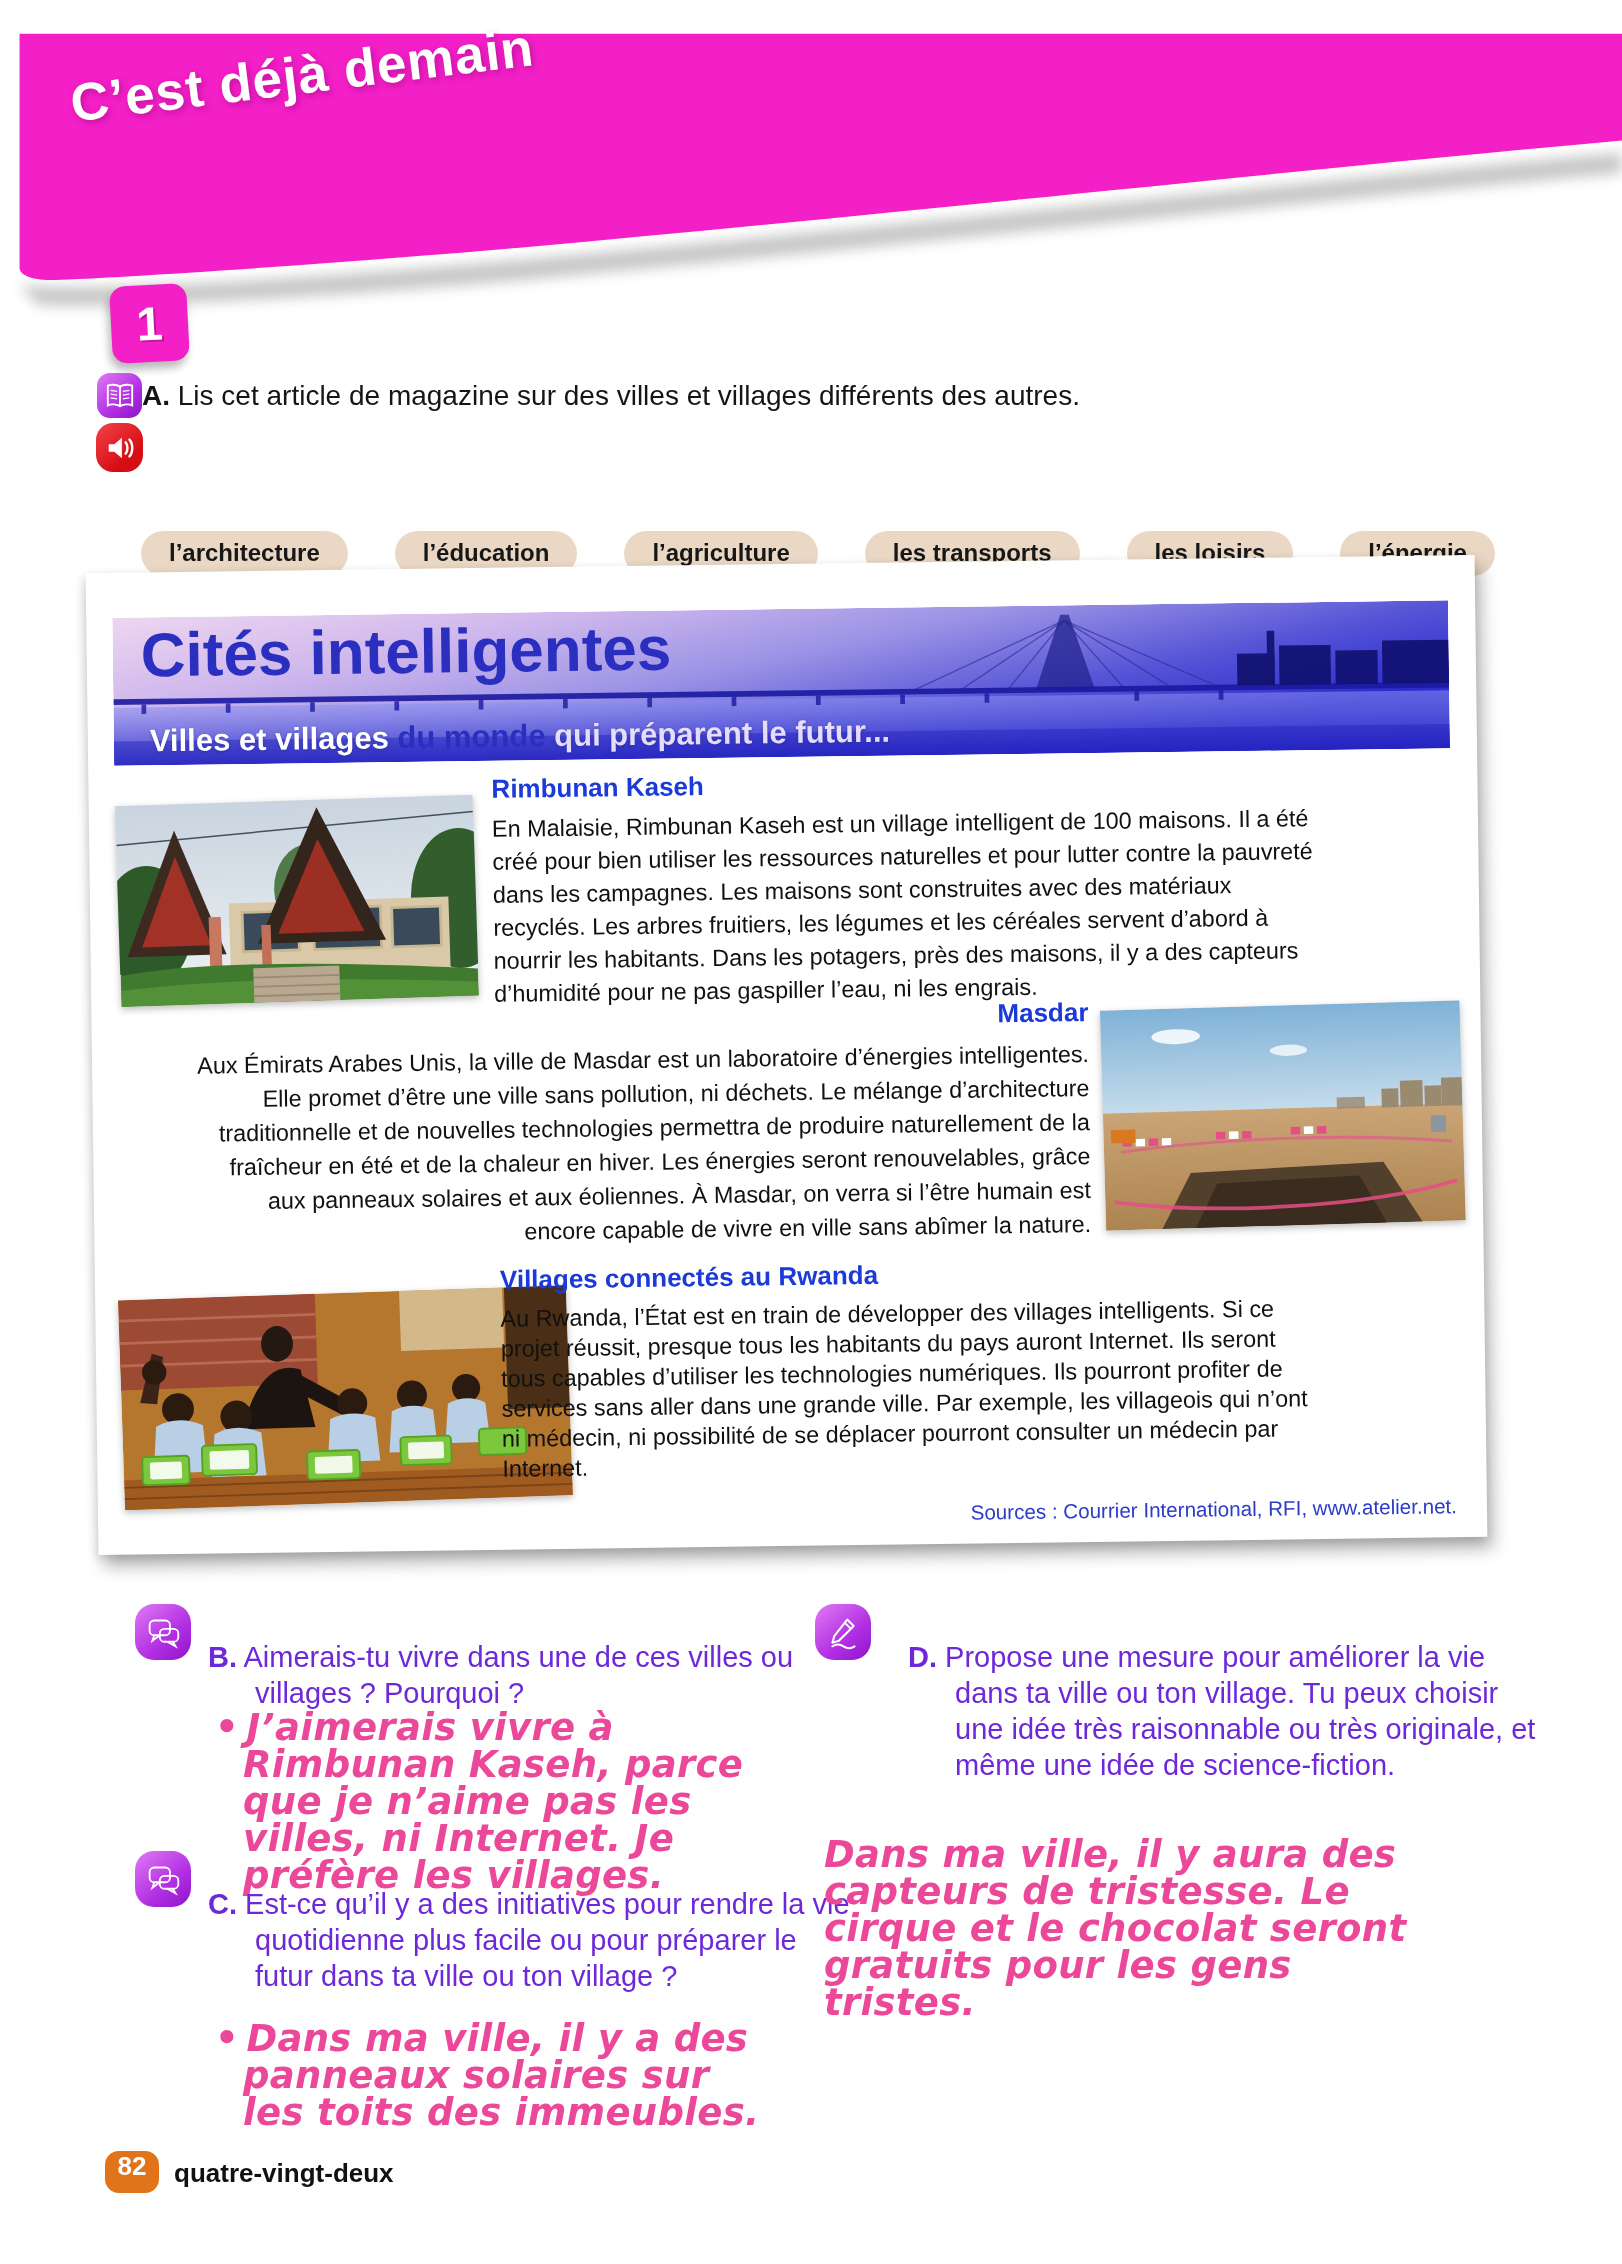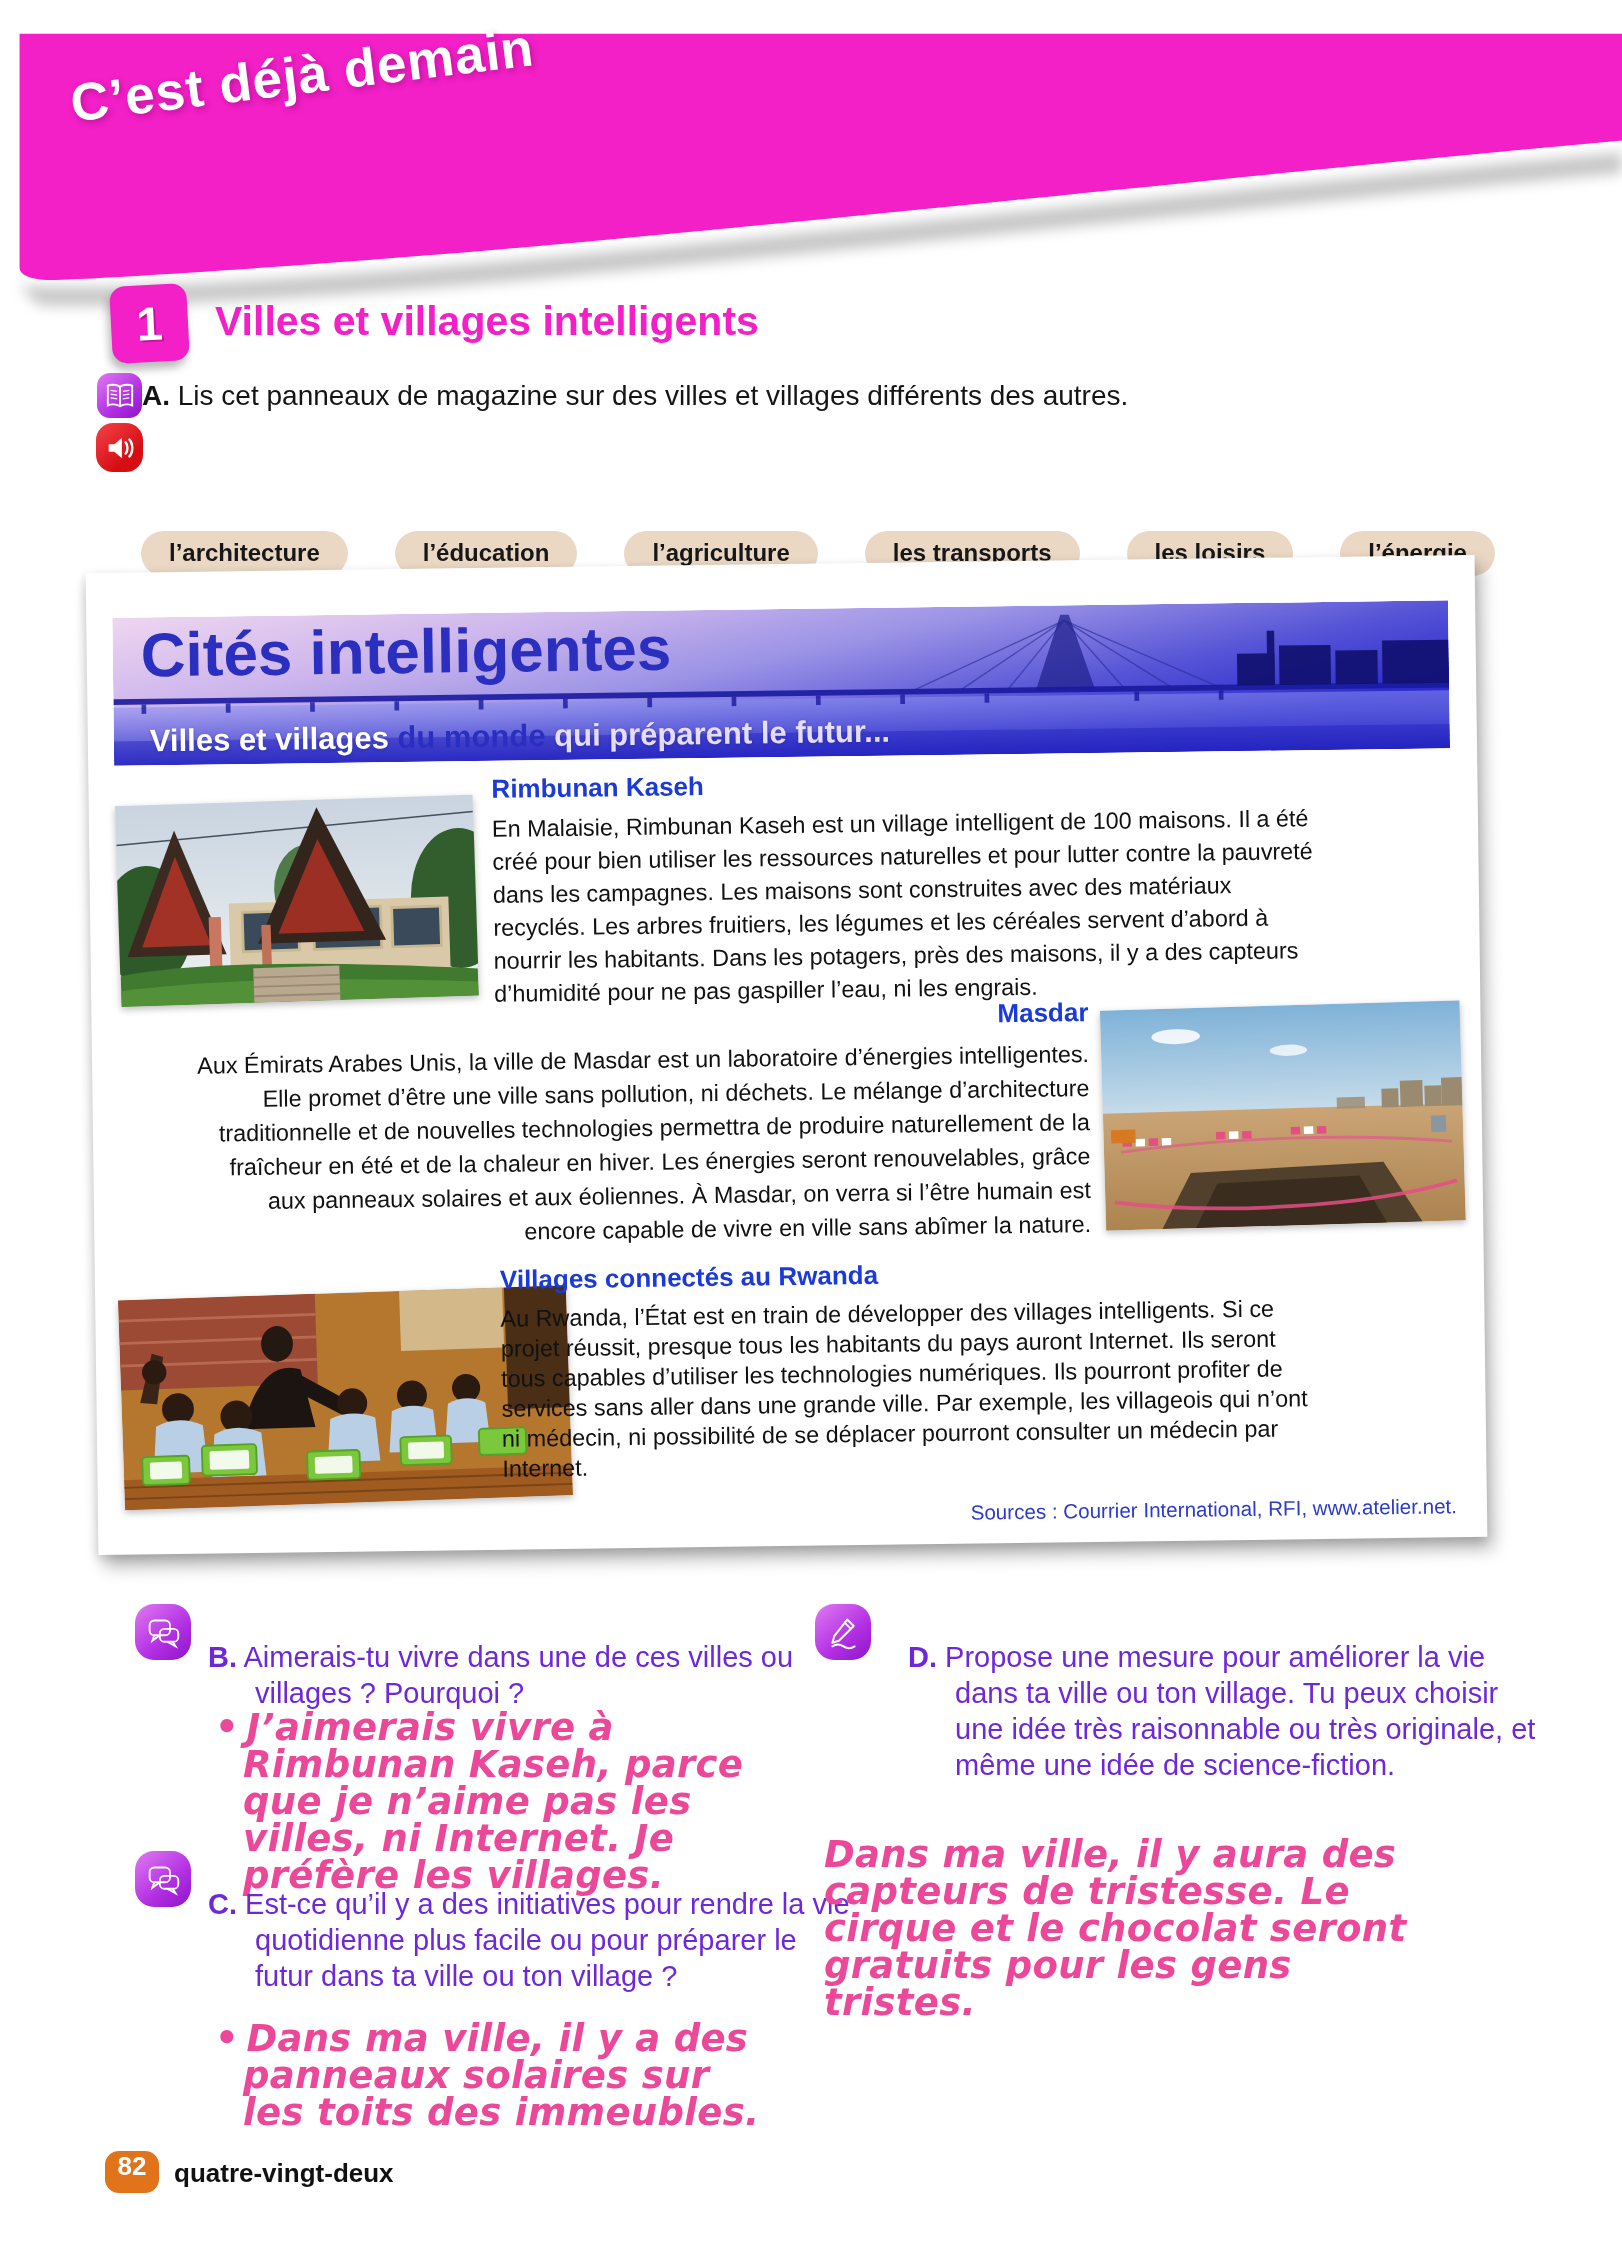--- a/index.html
+++ b/index.html
@@ -95,21 +95,20 @@
         </filter>
       </defs>
     <path d="M 20 305 C 120 312, 330 297, 560 277 C 1000 237, 1400 193, 1732 163 L 1732 185 C 1400 215, 1000 259, 560 299 C 330 319, 120 330, 40 326 Z" fill="#9a9a9a" opacity="0.55" filter="url(#soft)"></path>
     <path d="M 20 36 L 1732 36 L 1732 150 C 1400 180, 1000 224, 560 264 C 330 284, 120 297, 58 299 C 34 300, 20 294, 20 286 Z" fill="#f31fc7"></path>
   </svg>
   <div class="banner-title">C’est déjà demain</div>
 
   <div class="num-box">
     <span>1</span>
   </div>
-  <div class="sec-title">Villes et villages intelligents</div>
 
   <div class="icon-chip chip-purple read-chip">
     <svg width="30" height="30" viewBox="0 0 32 32">
       <path d="M16 6 C 12 3.5, 6 3.5, 3 5 L3 26 C 6 24.5, 12 24.5, 16 27 C 20 24.5, 26 24.5, 29 26 L29 5 C 26 3.5, 20 3.5, 16 6 Z" fill="none" stroke="#ffffff" stroke-width="2"></path>
       <line x1="16" y1="6" x2="16" y2="27" stroke="#fff" stroke-width="2"></line>
       <g stroke="#ffffff" stroke-width="1.4" opacity=".95">
         <line x1="6" y1="10" x2="13" y2="11"></line>
           <line x1="6" y1="14" x2="13" y2="15"></line>
           <line x1="6" y1="18" x2="13" y2="19"></line>
         <line x1="19" y1="11" x2="26" y2="10"></line>
@@ -120,21 +119,21 @@
   </div>
   <div class="icon-chip chip-red listen-chip">
     <svg width="32" height="32" viewBox="0 0 34 34">
       <path d="M5 13 L11 13 L19 6 L19 28 L11 21 L5 21 Z" fill="#ffffff"></path>
       <path d="M23 11 C 25.5 13.5, 25.5 20.5, 23 23" fill="none" stroke="#fff" stroke-width="2.6" stroke-linecap="round"></path>
       <path d="M27 8 C 31 12, 31 22, 27 26" fill="none" stroke="#fff" stroke-width="2.6" stroke-linecap="round"></path>
     </svg>
   </div>
   <div class="a-text">
     <span class="a-label">A.</span>
-    <span>Lis cet panneaux de magazine sur des villes et villages différents des autres.</span><br>
+    <span>Lis cet article de magazine sur des villes et villages différents des autres.</span><br>
   </div>
   <div class="tag-row">
     <span class="tag">l’architecture</span>
     <span class="tag">l’éducation</span>
     <span class="tag">l’agriculture</span>
     <span class="tag">les transports</span>
     <span class="tag">les loisirs</span>
     <span class="tag">l’énergie</span>
   </div>
 

